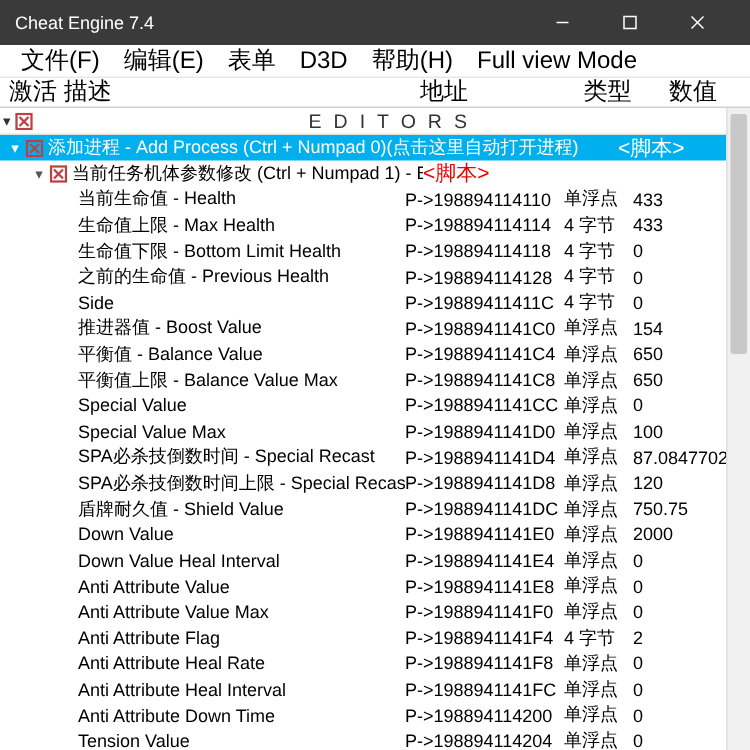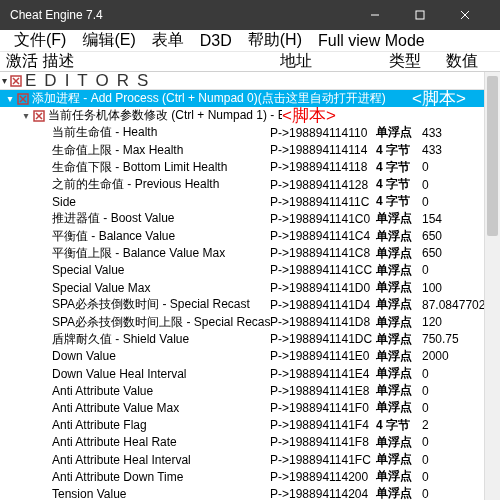--- a/index.html
+++ b/index.html
@@ -13,36 +13,36 @@
   .menuitem { padding: 2px 8px; font-size: 16px; }
   .colheader { background: #fff; height: 20px; display: flex; align-items: center; border-bottom: 1px solid #d0d0d0; font-size: 16px; }
   .ch-name { padding-left: 6px; width: 280px; }
   .ch-addr { width: 100px; }
   .ch-type { width: 50px; text-align: center; }
   .ch-val { width: 64px; text-align: center; }
   .editorsbar { height: 18px; background: #fff; border-bottom: 1px solid #e0e0e0; display: flex; align-items: center; }
   .tri { font-size: 10px; color: #333; padding: 0 2px; }
   .xicon { width: 14px; height: 14px; display: flex; align-items: center; justify-content: center; margin-right: 2px; }
   .xicon svg { display: block; }
-  .editors-letters { flex: 1; text-align: left; letter-spacing: 8px; font-size: 17px; color: #333; }
+  .editors-letters { flex: 1; text-align: center; letter-spacing: 8px; font-size: 13px; color: #333; }
   .treearea { overflow: hidden; }
   .row { height: 17.2px; display: flex; align-items: center; font-size: 12px; white-space: nowrap; }
   .row.sel { background: #00b0ee; color: #fff; }
   .indent { display: inline-block; }
   .exp { width: 12px; text-align: center; font-size: 10px; color: #555; }
   .row.sel .exp { color: #fff; }
   .row .nm { overflow: hidden; }
   .col-addr { color: #000; }
   .lvl0 .nm { width: 380px; }
   .lvl1 .nm { width: 234px; }
   .lvl2 .nm { width: 218px; }
-  .scripttag { color: #e00; font-size: 17px; }
+  .scripttag { color: #e00; font-size: 14px; }
   .row.sel .scripttag { color: #fff; }
   .col-addr { width: 106px; }
-  .col-type { width: 46px; font-weight: bold; }
+  .col-type { width: 46px; }
   .col-val { width: 62px; }
   .scrollbar { position: absolute; right: 0; top: 72px; bottom: 0; width: 16px; background: #f0f0f0; border-left: 1px solid #ddd; }
   .thumb { position: absolute; left: 2px; right: 2px; top: 4px; height: 160px; background: #c8c8c8; border-radius: 2px; }
 </style>
 </head>
 <body>
 
 <div class="titlebar">
   <span class="titlebar-text">Cheat Engine 7.4</span>
   <div class="winbtns">

